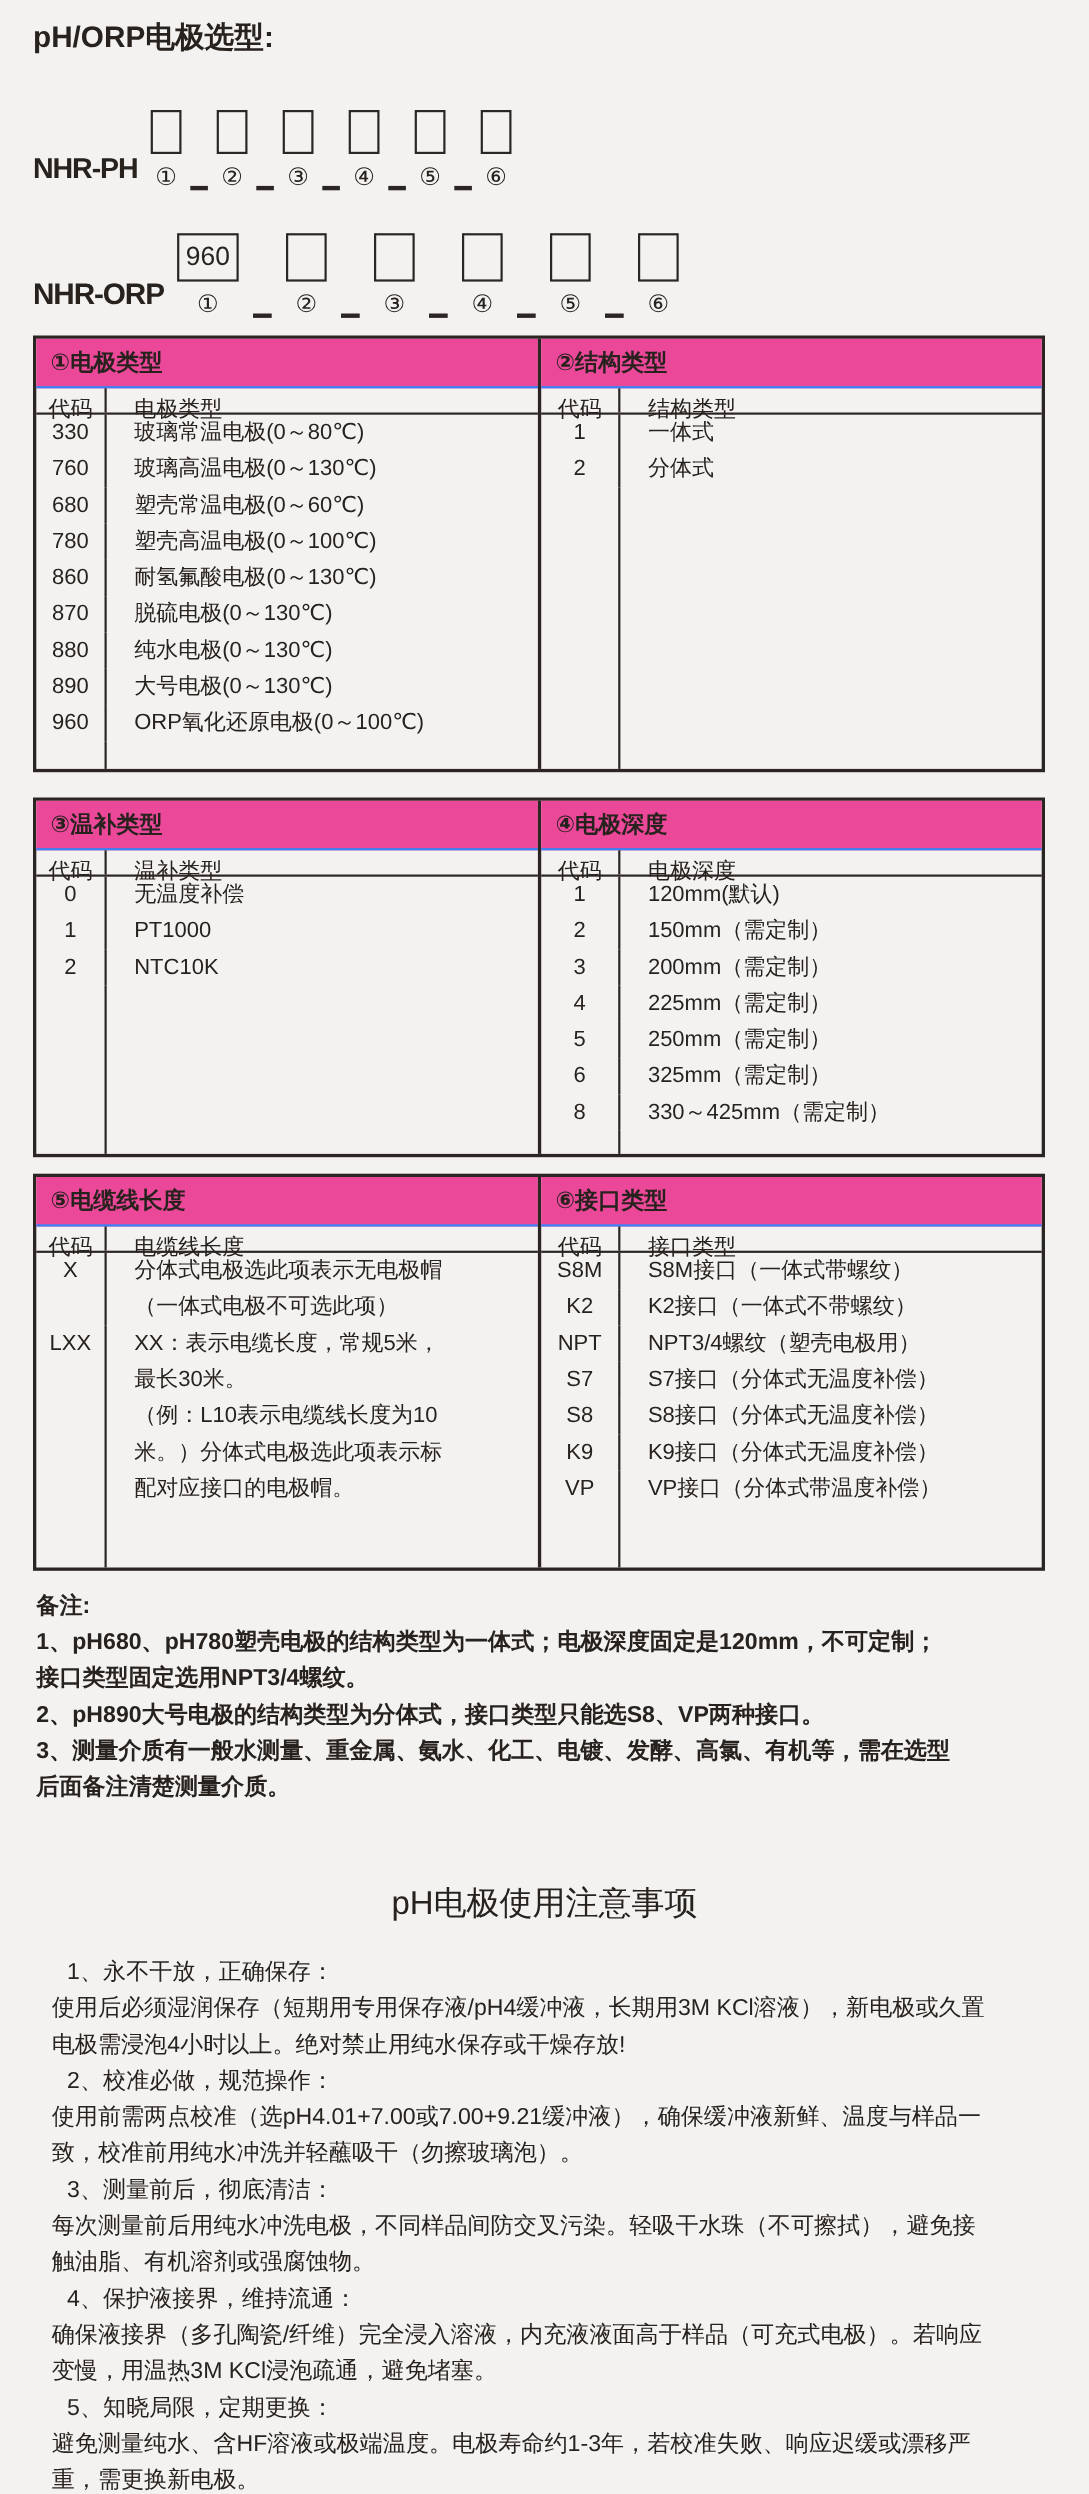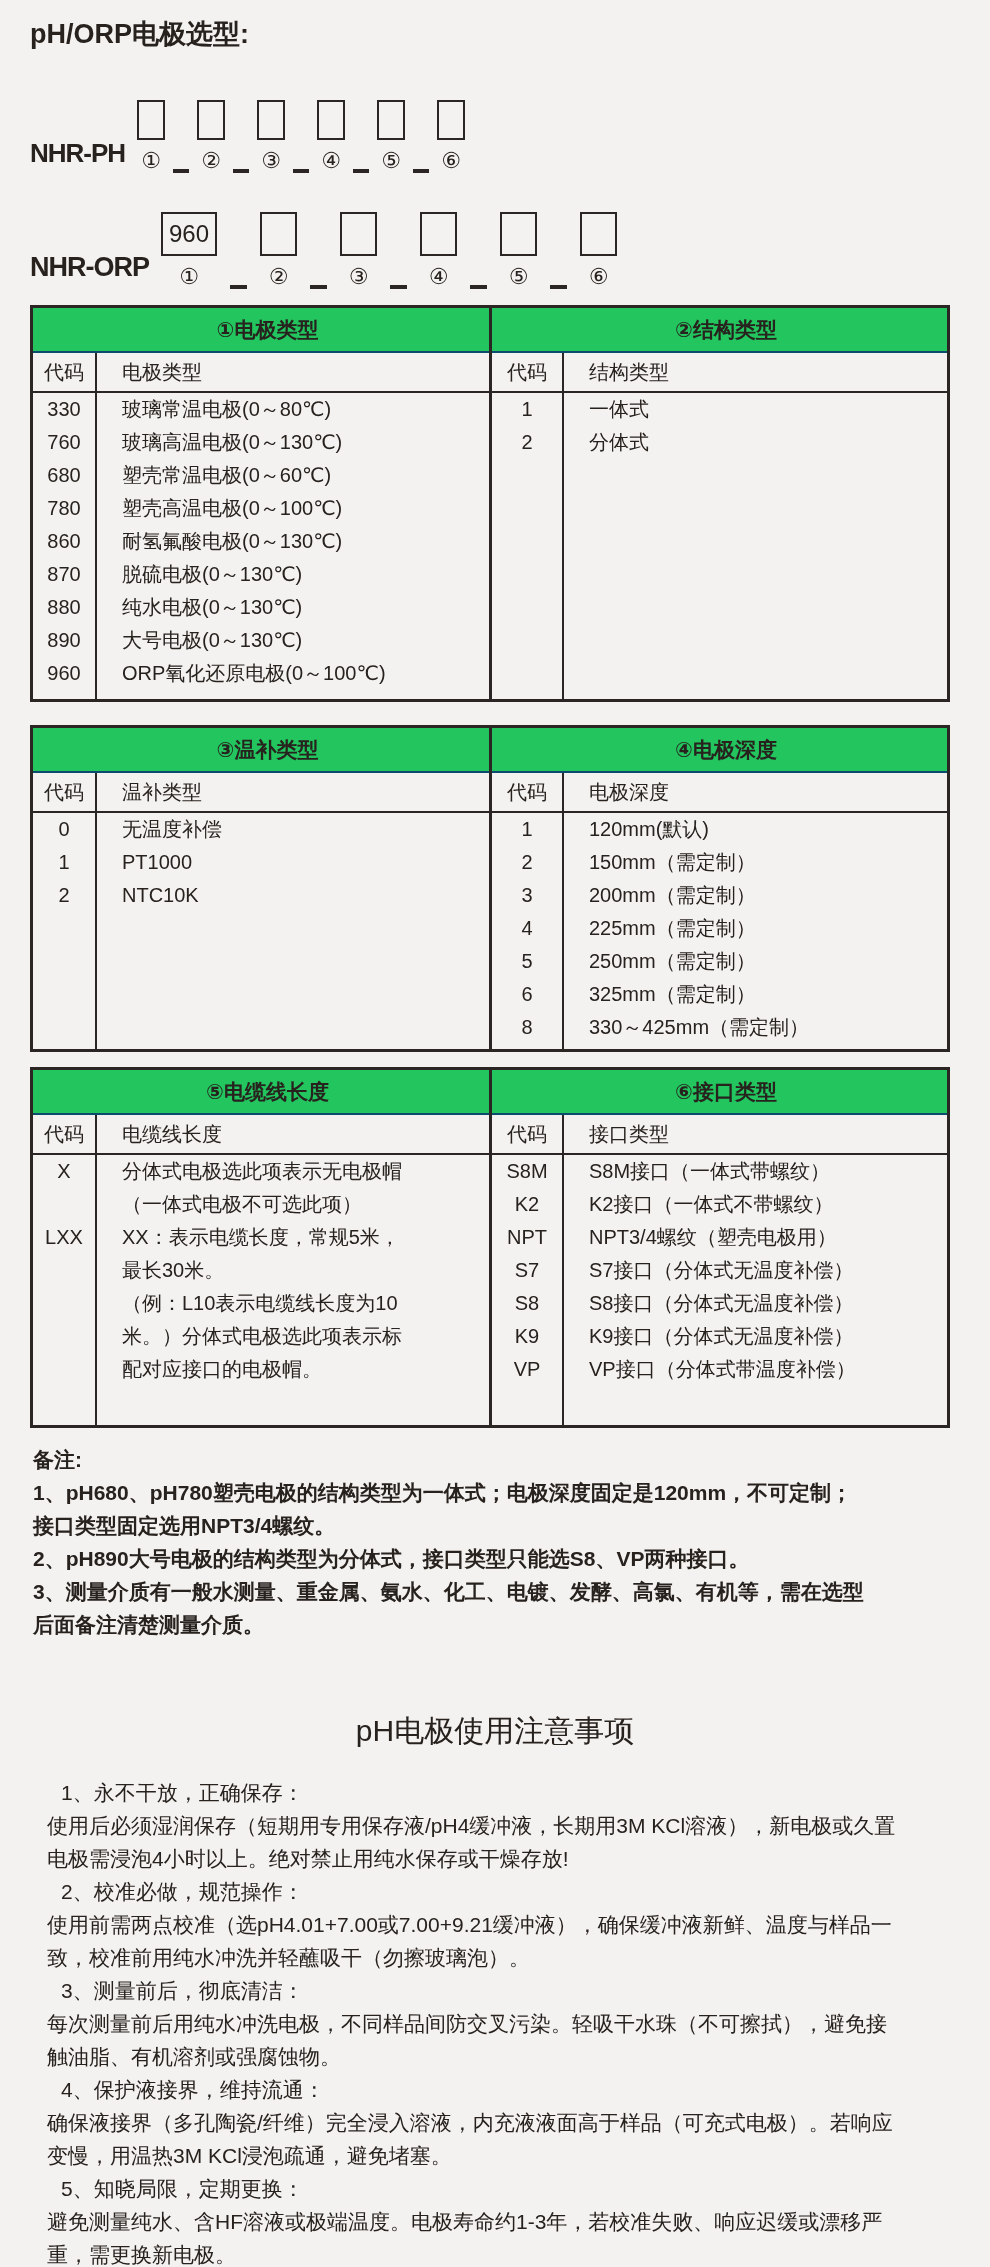--- a/index.html
+++ b/index.html
@@ -29,24 +29,24 @@
   .m-orp .dash { width: 17px; margin: 20px 13px 0; }
 
   
   .tblock { position: absolute; left: 30px; width: 920px; border: 3px solid #2b2623; display: flex; }
   .t1 { top: 305px;  height: 397px; }
   .t2 { top: 725px;  height: 327px; }
   .t3 { top: 1067px; height: 361px; }
   .sub { display: flex; flex-direction: column; }
   .sub-l { width: 456px; }
   .sub-r { flex: 1; border-left: 3px solid #2b2623; }
-  .shead { height: 45px; flex-shrink: 0; background: #22c55e; border-bottom: 2px solid #0c4a6e;
-           font-size: 21px; font-weight: bold; line-height: 43px; padding-left: 13px; text-align: center; }
+  .shead { height: 45px; flex-shrink: 0; background: #ec4899; border-bottom: 2px solid #3b82f6;
+           font-size: 21px; font-weight: bold; line-height: 43px; padding-left: 13px; }
   .row { display: flex; align-items: stretch; }
-  .chead { height: 40px; flex-shrink: 0; border-bottom: 2px solid #2b2623; }
+  .chead { height: 24px; flex-shrink: 0; border-bottom: 2px solid #2b2623; }
   .chead .cell { line-height: 38px; }
   .cell { font-size: 20px; }
   .code { width: 64px; flex-shrink: 0; border-right: 2px solid #2b2623; text-align: center; }
   .sub-r .code { width: 72px; }
   .desc { padding-left: 25px; white-space: pre-line; flex: 1; }
   .drow .cell { line-height: 33px; }
   .fill { flex: 1; min-height: 0; }
 
   
   .remarks { position: absolute; left: 33px; top: 1443px; width: 915px; font-size: 21px; line-height: 33px; font-weight: bold; }

